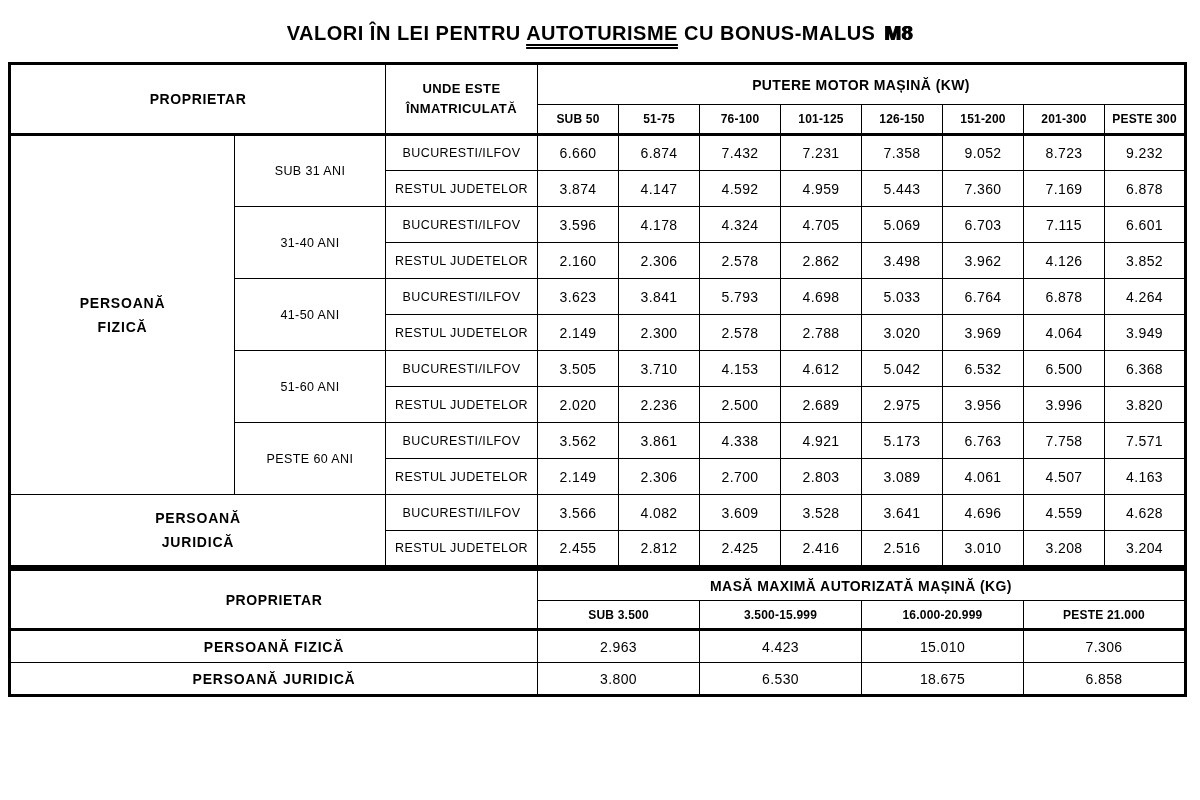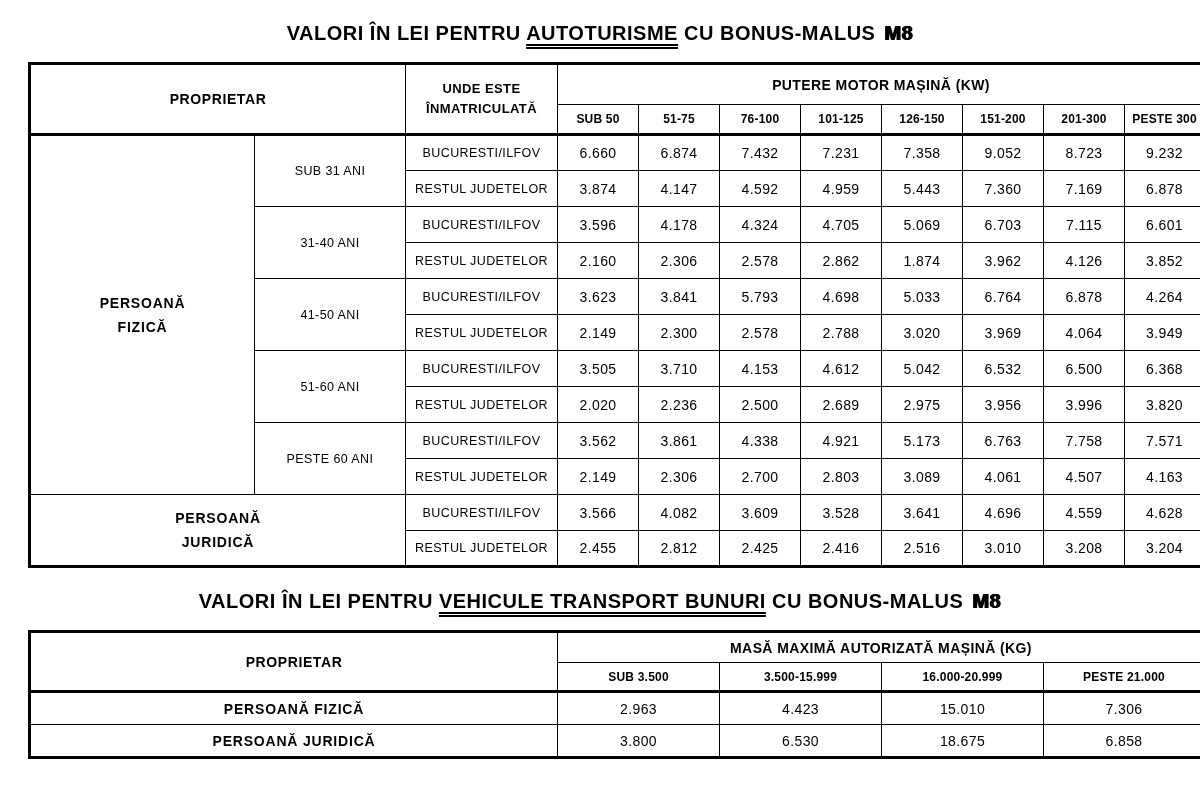--- a/index.html
+++ b/index.html
@@ -3,21 +3,21 @@
 <meta charset="utf-8">
 <style>
   * { margin: 0; padding: 0; box-sizing: border-box; }
   html, body { background: #ffffff; }
   body {
     width: 1200px; height: 800px;
     color: #000;
     font-family: "Liberation Sans", sans-serif;
     overflow: hidden;
   }
-  .page { padding: 0 28px; }
+  .page { padding: 0 8px; }
 
   .title {
     text-align: center;
     font-size: 20px;
     font-weight: 700;
     letter-spacing: 0.5px;
     line-height: 26px;
     padding: 20px 0 16px 0;
     white-space: nowrap;
   }
@@ -140,21 +140,21 @@
           <td class="val">6.703</td>
           <td class="val">7.115</td>
           <td class="val">6.601</td>
         </tr>
         <tr>
           <td class="loc">RESTUL JUDETELOR</td>
           <td class="val">2.160</td>
           <td class="val">2.306</td>
           <td class="val">2.578</td>
           <td class="val">2.862</td>
-          <td class="val">1.874</td>
+          <td class="val">3.498</td>
           <td class="val">3.962</td>
           <td class="val">4.126</td>
           <td class="val">3.852</td>
         </tr>
         <tr>
           <td class="age" rowspan="2">41-50 ANI</td>
           <td class="loc">BUCURESTI/ILFOV</td>
           <td class="val">3.623</td>
           <td class="val">3.841</td>
           <td class="val">5.793</td>
@@ -241,26 +241,20 @@
           <td class="val">2.425</td>
           <td class="val">2.416</td>
           <td class="val">2.516</td>
           <td class="val">3.010</td>
           <td class="val">3.208</td>
           <td class="val">3.204</td>
         </tr>
       </tbody>
   </table>
 
-  <div class="title">
-    <span>VALORI ÎN LEI PENTRU</span>
-    <span class="u">VEHICULE TRANSPORT BUNURI</span>
-    <span>CU BONUS-MALUS</span>
-    <span class="m8">M8</span>
-  </div>
 
   <table class="t t2">
     <colgroup>
       <col style="width:528px">
       <col span="4" style="width:162px">
     </colgroup>
     <thead>
       <tr class="row1">
         <th class="owner-h hb" rowspan="2">PROPRIETAR</th>
         <th class="masa-h" colspan="4">MASĂ MAXIMĂ AUTORIZATĂ MAȘINĂ (KG)</th>

